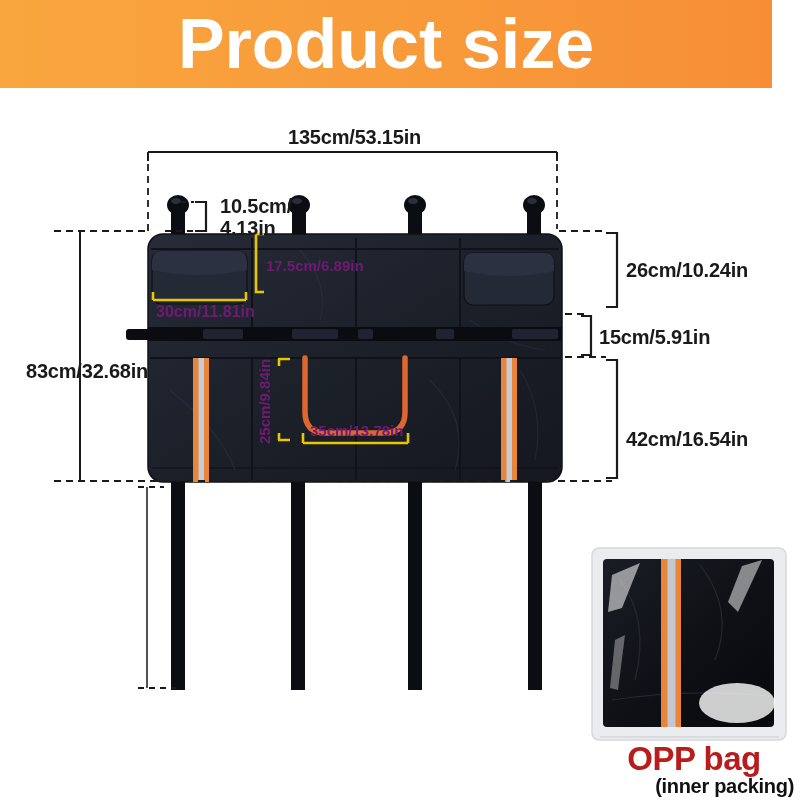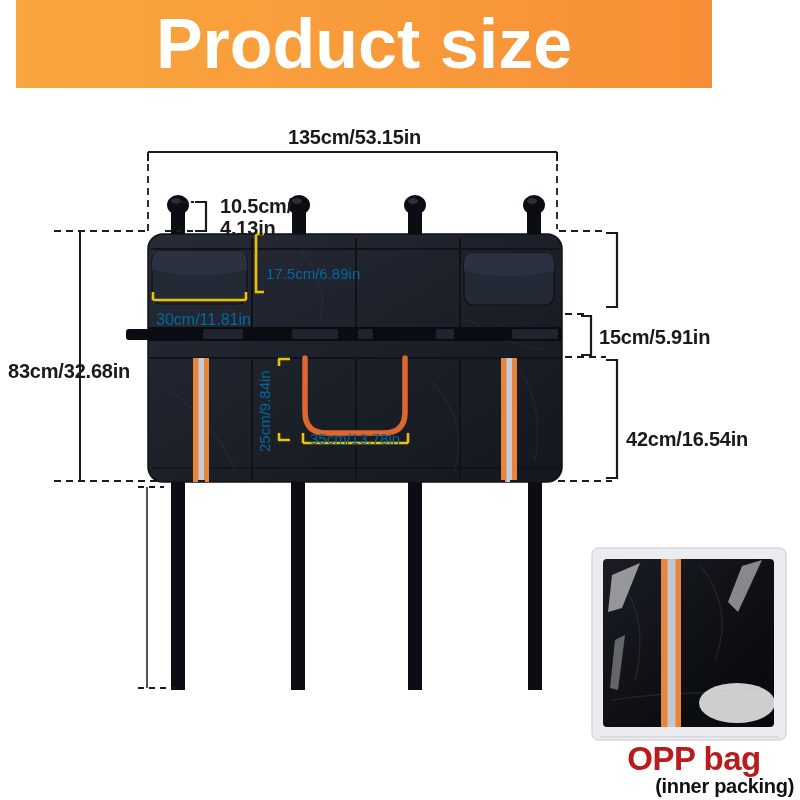--- a/index.html
+++ b/index.html
@@ -1,49 +1,49 @@
 <!DOCTYPE html>
 <html><head>
 <meta charset="utf-8">
 <style>
   html,body{margin:0;padding:0;background:#ffffff;}
   .stage{
     position:relative;width:800px;height:800px;background:#ffffff;overflow:hidden;
     font-family:"Liberation Sans",sans-serif;
   }
   .banner{
-    position:absolute;left:16px;top:0;width:696px;height:88px;
+    position:absolute;left:0;top:0;width:772px;height:88px;
     background:linear-gradient(90deg,#F9A63F 0%,#F89A3A 55%,#F78E35 100%);
     display:flex;align-items:center;justify-content:center;text-align:right;
   }
   .banner h1{
     margin:0;color:#ffffff;font-size:70px;font-weight:700;letter-spacing:0px;line-height:1;
   }
   .canvas{position:absolute;left:0;top:0;width:800px;height:800px;}
   svg.art{position:absolute;left:0;top:0;}
   .dim{
     position:absolute;font-weight:600;font-size:20px;line-height:1.12;color:#1a1a1a;
     white-space:pre;letter-spacing:-0.2px;
   }
   .ydim{
-    position:absolute;font-weight:400;color:#0369a1;white-space:pre;letter-spacing:0;margin-top:8px;
+    position:absolute;font-weight:700;color:#701a75;white-space:pre;letter-spacing:0;
   }
   .ydim.pocket-h{font-size:15px;left:266px;top:257px;}
   .ydim.pocket-w{font-size:16px;left:156px;top:303px;}
   .ydim.zip-w{font-size:15px;left:310px;top:422px;}
   .ydim.zip-h{
     font-size:15px;left:256px;top:362px;height:82px;
     writing-mode:vertical-rl;transform:rotate(180deg);text-align:center;
   }
   .dim.top-width{left:288px;top:126px;}
   .dim.strap-h{left:220px;top:195px;}
   .dim.right1{left:626px;top:259px;}
   .dim.right2{left:599px;top:326px;}
   .dim.right3{left:626px;top:409px;margin-top:19px;}
-  .dim.left83{left:8px;top:360px;}
+  .dim.left83{left:26px;top:360px;}
   .dim.legs77{left:32px;top:566px;}
   .opp-title{
     position:absolute;left:594px;top:740px;width:200px;text-align:center;
     font-weight:700;font-size:33px;color:#b91c1c;letter-spacing:-0.5px;
   }
   .opp-sub{
     position:absolute;left:594px;top:775px;width:200px;text-align:right;
     font-weight:700;font-size:20px;color:#111111;letter-spacing:-0.3px;
   }
 </style>
@@ -219,20 +219,21 @@
     </svg>
 
     <div class="dim top-width">135cm/53.15in</div>
 
     <div class="dim strap-h"><span>10.5cm/</span><br><span>4.13in</span></div>
 
     <div class="ydim pocket-h">17.5cm/6.89in</div>
 
     <div class="ydim pocket-w">30cm/11.81in</div>
 
+    <div class="dim right1">26cm/10.24in</div>
 
     <div class="dim right2">15cm/5.91in</div>
 
     <div class="dim right3">42cm/16.54in</div>
 
     <div class="dim left83">83cm/32.68in</div>
 
     <div class="ydim zip-h">25cm/9.84in</div>
 
     <div class="ydim zip-w">35cm/13.78in</div>

